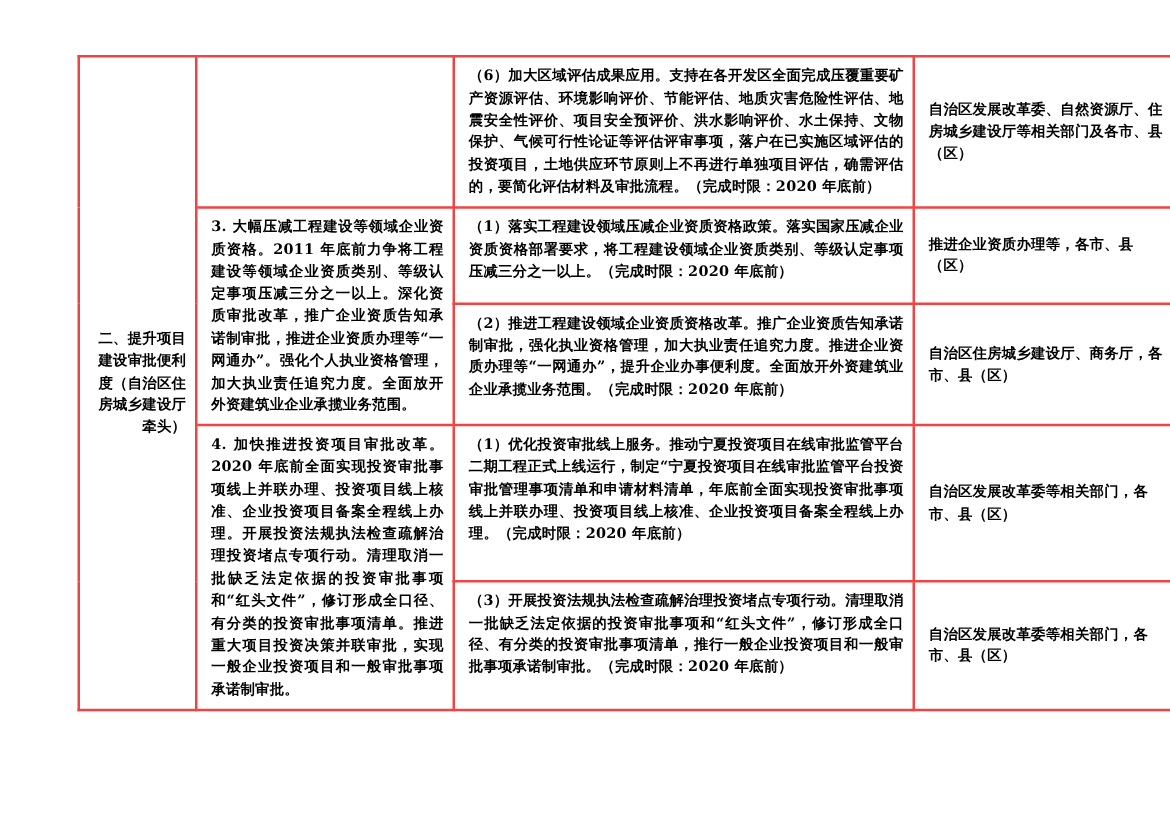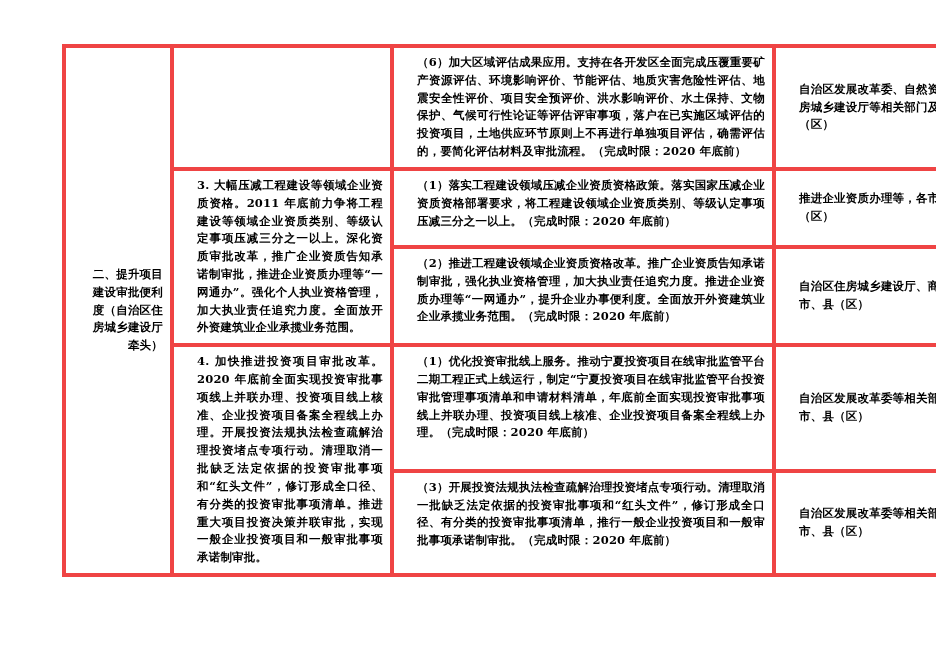--- a/index.html
+++ b/index.html
@@ -19,23 +19,23 @@
     height: 662px;
     box-sizing: border-box;
     padding: 44px 62px 22px 62px;
   }
   table.doc-table {
     border-collapse: collapse;
     width: 812px;
     table-layout: fixed;
   }
   table.doc-table td {
-    border: 4px solid #ef4444;
+    border: 2px solid #ef4444;
     vertical-align: top;
-    padding: 6px 7px 6px 23px;
+    padding: 6px 7px 6px 11px;
     font-size: 11.5px;
     line-height: 1.55;
     font-family: "DejaVu Serif", "Liberation Serif", serif;
     font-weight: bold;
     letter-spacing: 0.2px;
   }
   td.col-category {
     width: 74px;
   }
   td.col-task {

